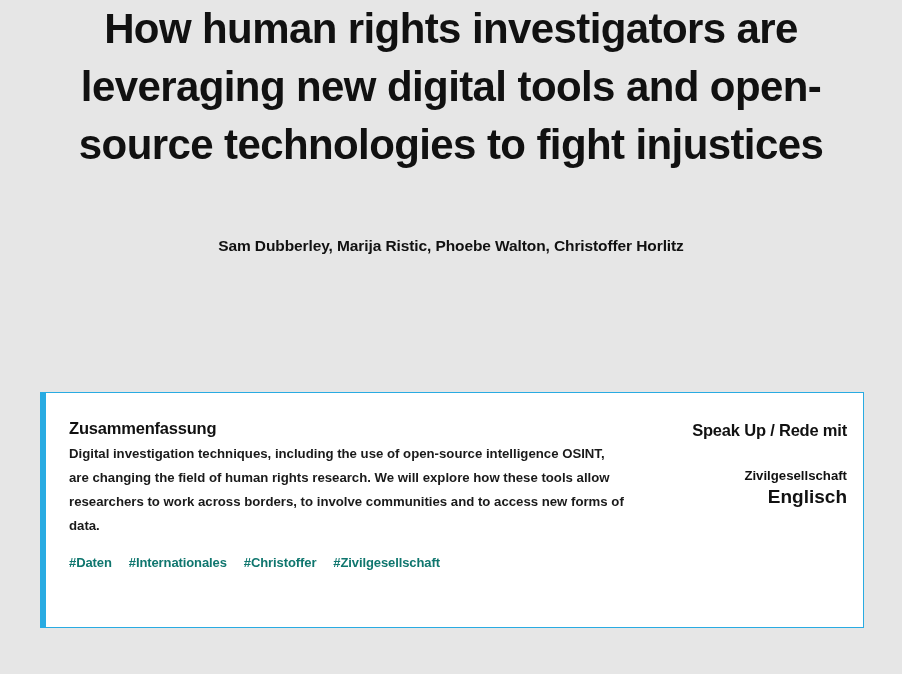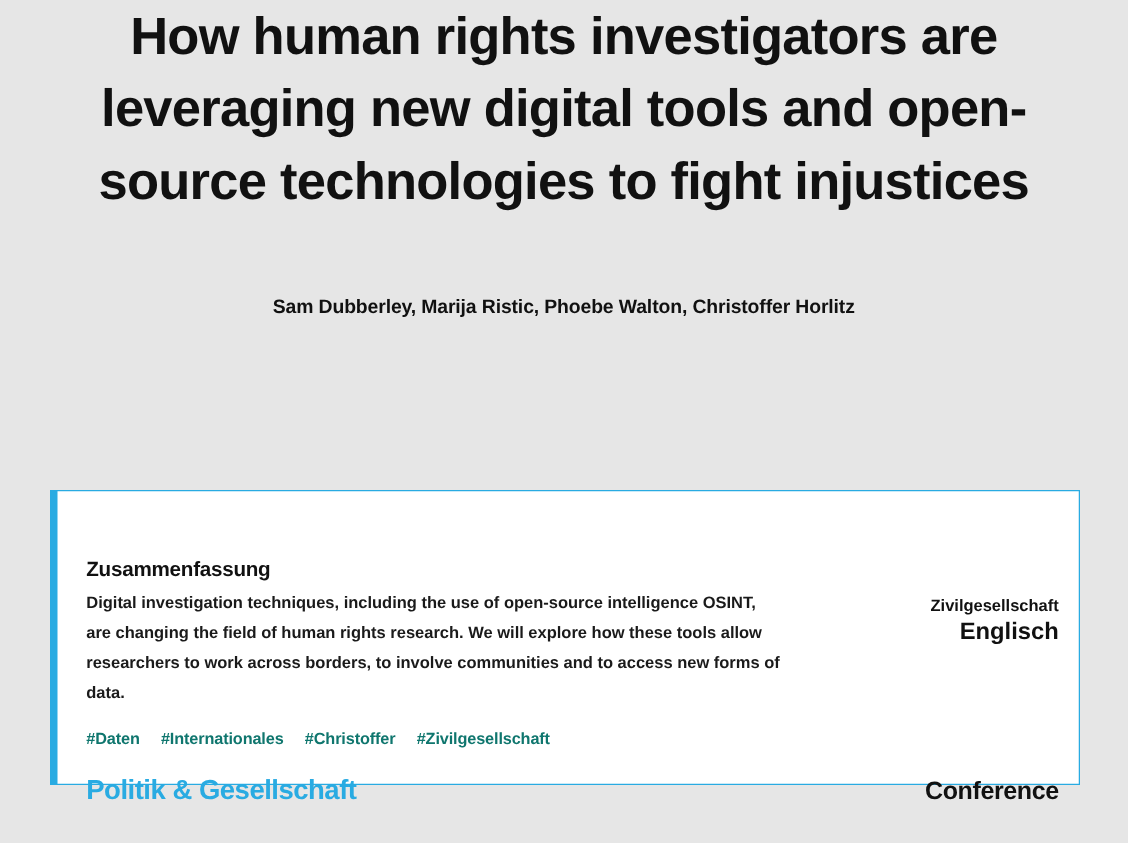--- a/index.html
+++ b/index.html
@@ -59,21 +59,20 @@
     box-sizing: border-box;
     background: #ffffff;
     border: 1px solid #29abe2;
     border-left: 6px solid #29abe2;
   }
   .card-inner {
     position: relative;
     height: 100%;
     padding: 26px 16px 16px 23px;
     box-sizing: border-box;
-    margin-top: 28px;
   }
 
   .card-cols {
     display: flex;
     justify-content: space-between;
     align-items: flex-start;
   }
 
   .col-left {
     width: 558px;
@@ -180,34 +179,31 @@
     <div class="card-inner">
 
       <div class="card-cols">
 
         <div class="col-left">
           <div class="summary-heading">Zusammenfassung</div>
           <p class="summary-body">Digital investigation techniques, including the use of open-source intelligence OSINT, are changing the field of human rights research. We will explore how these tools allow researchers to work across borders, to involve communities and to access new forms of data.</p>
         </div>
 
         <div class="col-right">
+          <div class="meta-title">Speak Up / Rede mit</div>
           <div class="meta-format">Zivilgesellschaft</div>
           <div class="meta-language">Englisch</div>
         </div>
 
       </div>
 
       <div class="tags-row">
         <span class="tag">#Daten</span>
         <span class="tag">#Internationales</span>
         <span class="tag">#Christoffer</span>
         <span class="tag">#Zivilgesellschaft</span>
       </div>
 
-      <div class="card-footer">
-        <span class="category">Politik &amp; Gesellschaft</span>
-        <span class="event-type">Conference</span>
-      </div>
 
     </div>
   </div>
 
 </div>
 
 </body></html>

